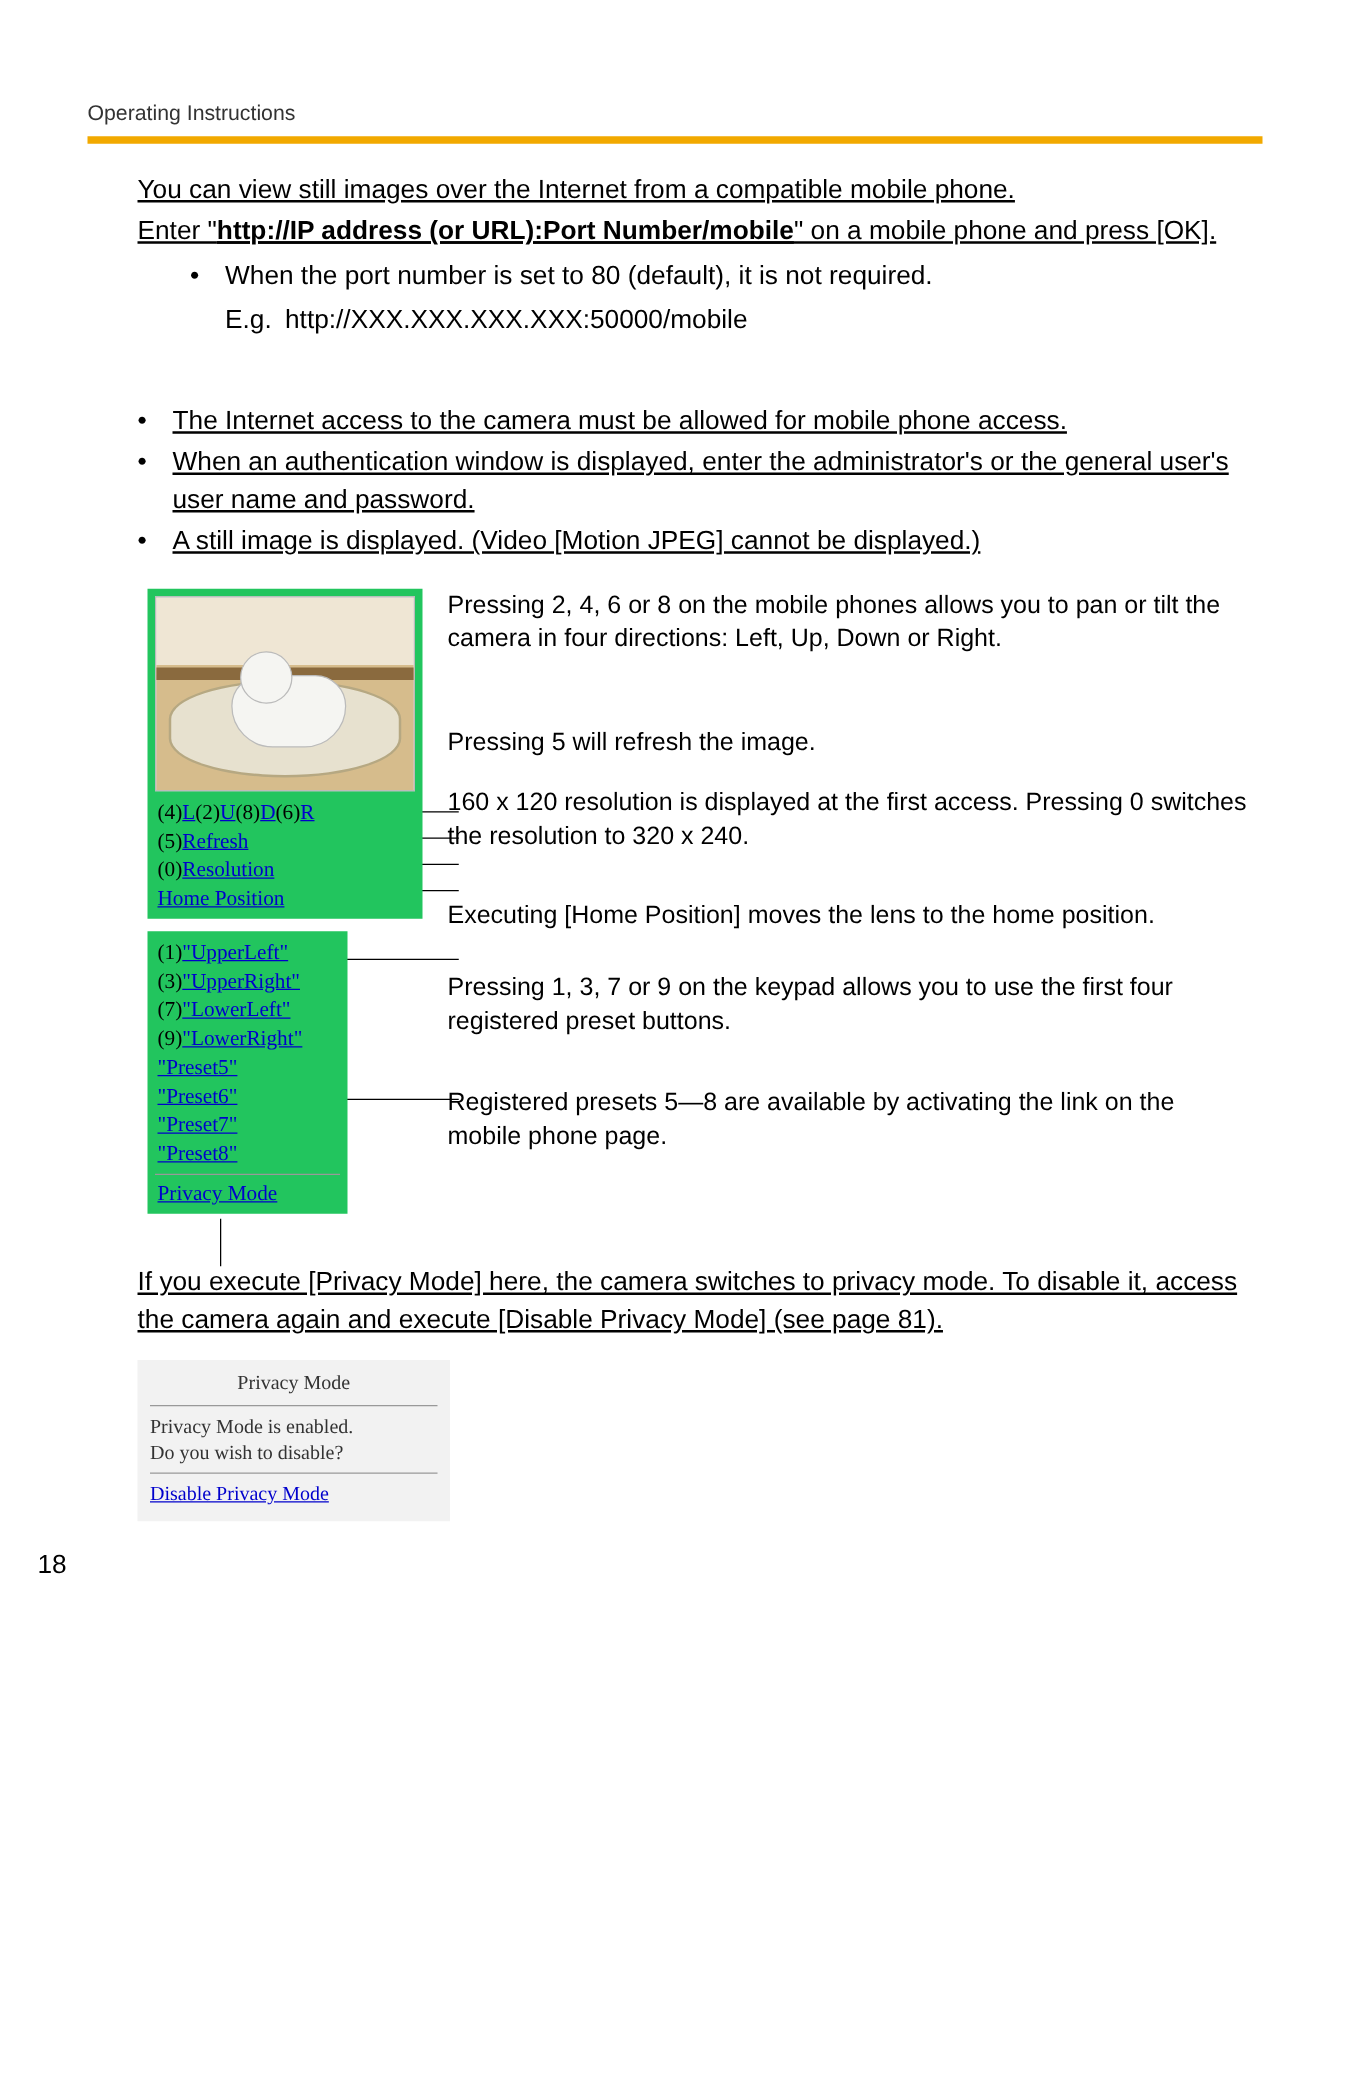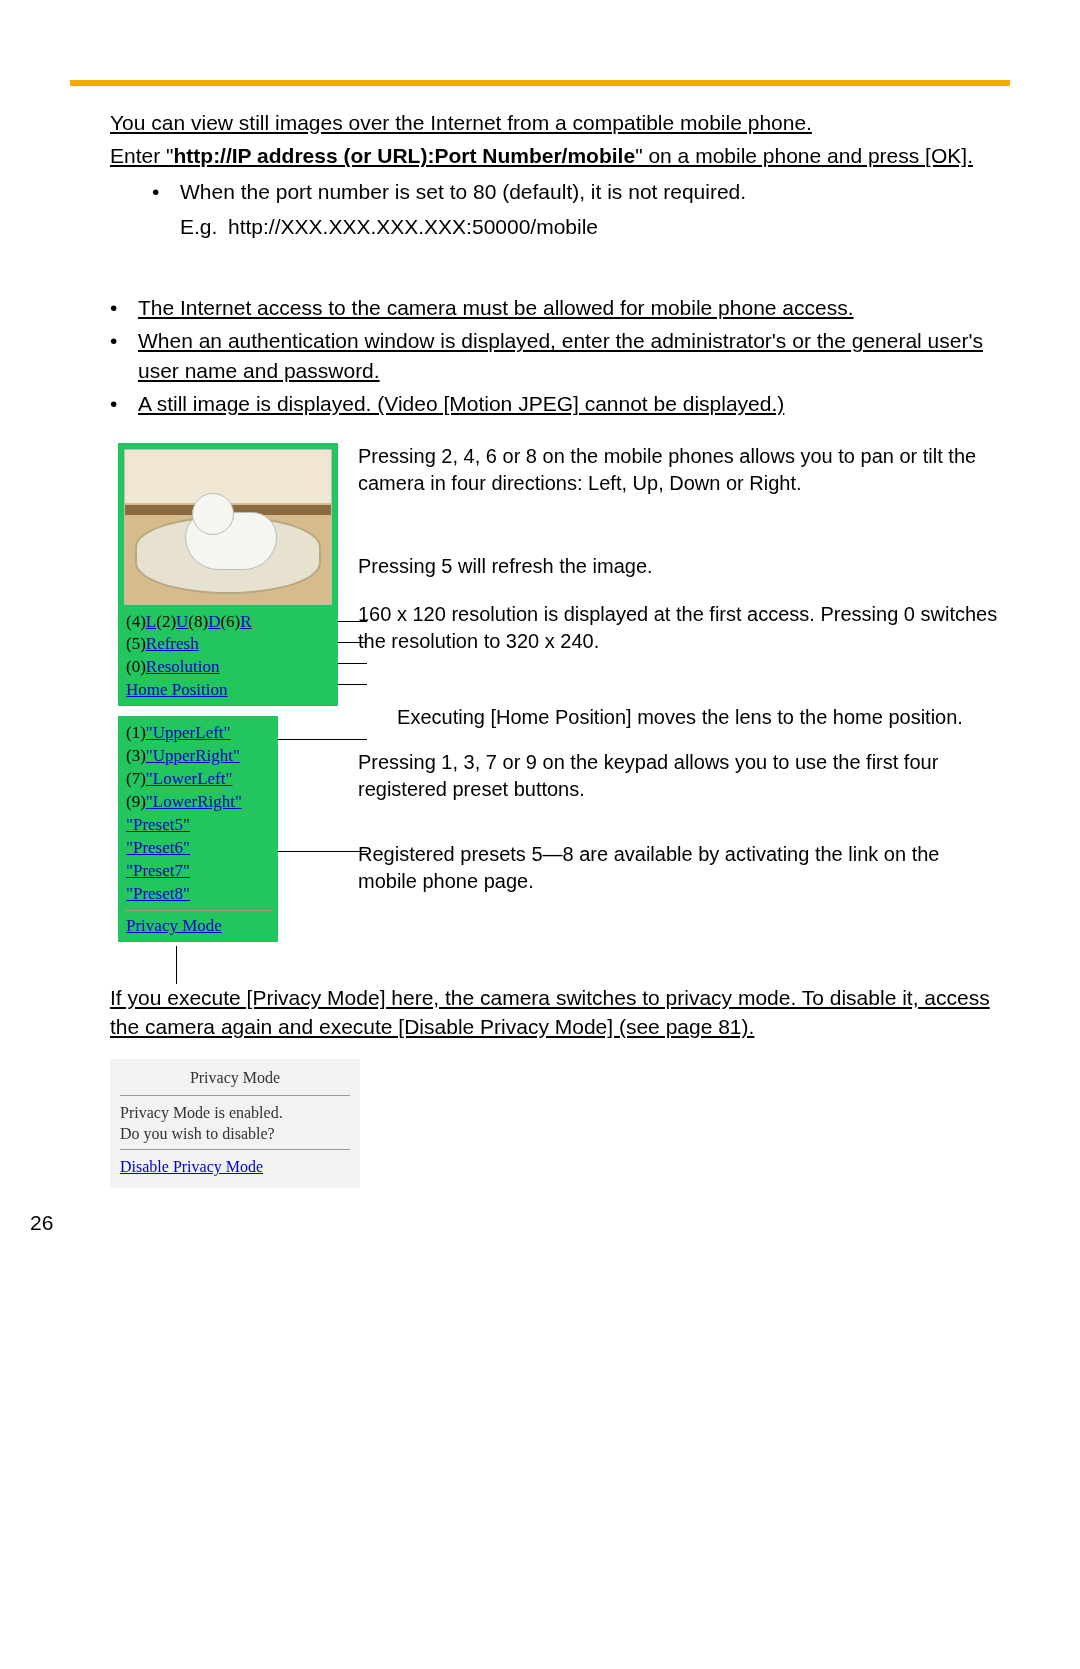--- a/index.html
+++ b/index.html
@@ -148,20 +148,21 @@
     position: absolute;
     font-size: 21px;
   }
   .page-wrap { position: relative; }
 </style>
 </head>
 <body>
 
 <div class="page-wrap">
 
+  <div class="running-head">Operating Instructions</div>
   <div class="gold-rule"></div>
 
 
   <div class="body">
     <p>You can view still images over the Internet from a compatible mobile phone.</p>
     <p>
       <span>Enter "</span><span class="underline-bold">http://IP address (or URL):Port Number/mobile</span><span>" on a mobile phone and press [OK].</span>
     </p>
 
     <ul class="dots">
@@ -236,33 +237,33 @@
           <div class="phone-line"><span class="lnk">Privacy Mode</span></div>
         </div>
 
         <div style="border-left:1.5px solid #000; height:38px; margin-left:58px; margin-top:4px;"></div>
       </div>
 
       <div class="callouts">
         <div class="callout" style="top:0;">Pressing 2, 4, 6 or 8 on the mobile phones allows you to pan or tilt the camera in four directions: Left, Up, Down or Right.</div>
         <div class="callout" style="top:110px;">Pressing 5 will refresh the image.</div>
         <div class="callout" style="top:158px;">160 x 120 resolution is displayed at the first access. Pressing 0 switches the resolution to 320 x 240.</div>
-        <div class="callout" style="top:261px;text-align:center;">Executing [Home Position] moves the lens to the home position.</div>
+        <div class="callout" style="top:248px;">Executing [Home Position] moves the lens to the home position.</div>
         <div class="callout" style="top:306px;">Pressing 1, 3, 7 or 9 on the keypad allows you to use the first four registered preset buttons.</div>
         <div class="callout" style="top:398px;">Registered presets 5—8 are available by activating the link on the mobile phone page.</div>
       </div>
     </div>
 
     <p class="privacy-para">If you execute [Privacy Mode] here, the camera switches to privacy mode. To disable it, access the camera again and execute [Disable Privacy Mode] (see page 81).</p>
 
     <div class="privacy-box">
       <div class="hdr">Privacy Mode</div>
       <div class="rule"></div>
       <div>Privacy Mode is enabled.</div>
       <div>Do you wish to disable?</div>
       <div class="rule"></div>
       <div><span class="lnk">Disable Privacy Mode</span></div>
     </div>
 
   </div>
 
-  <div class="page-num" style="left:-40px; bottom:-50px;">26</div>
+  <div class="page-num" style="left:-40px; bottom:-50px;">18</div>
 </div>
 
 </body></html>

